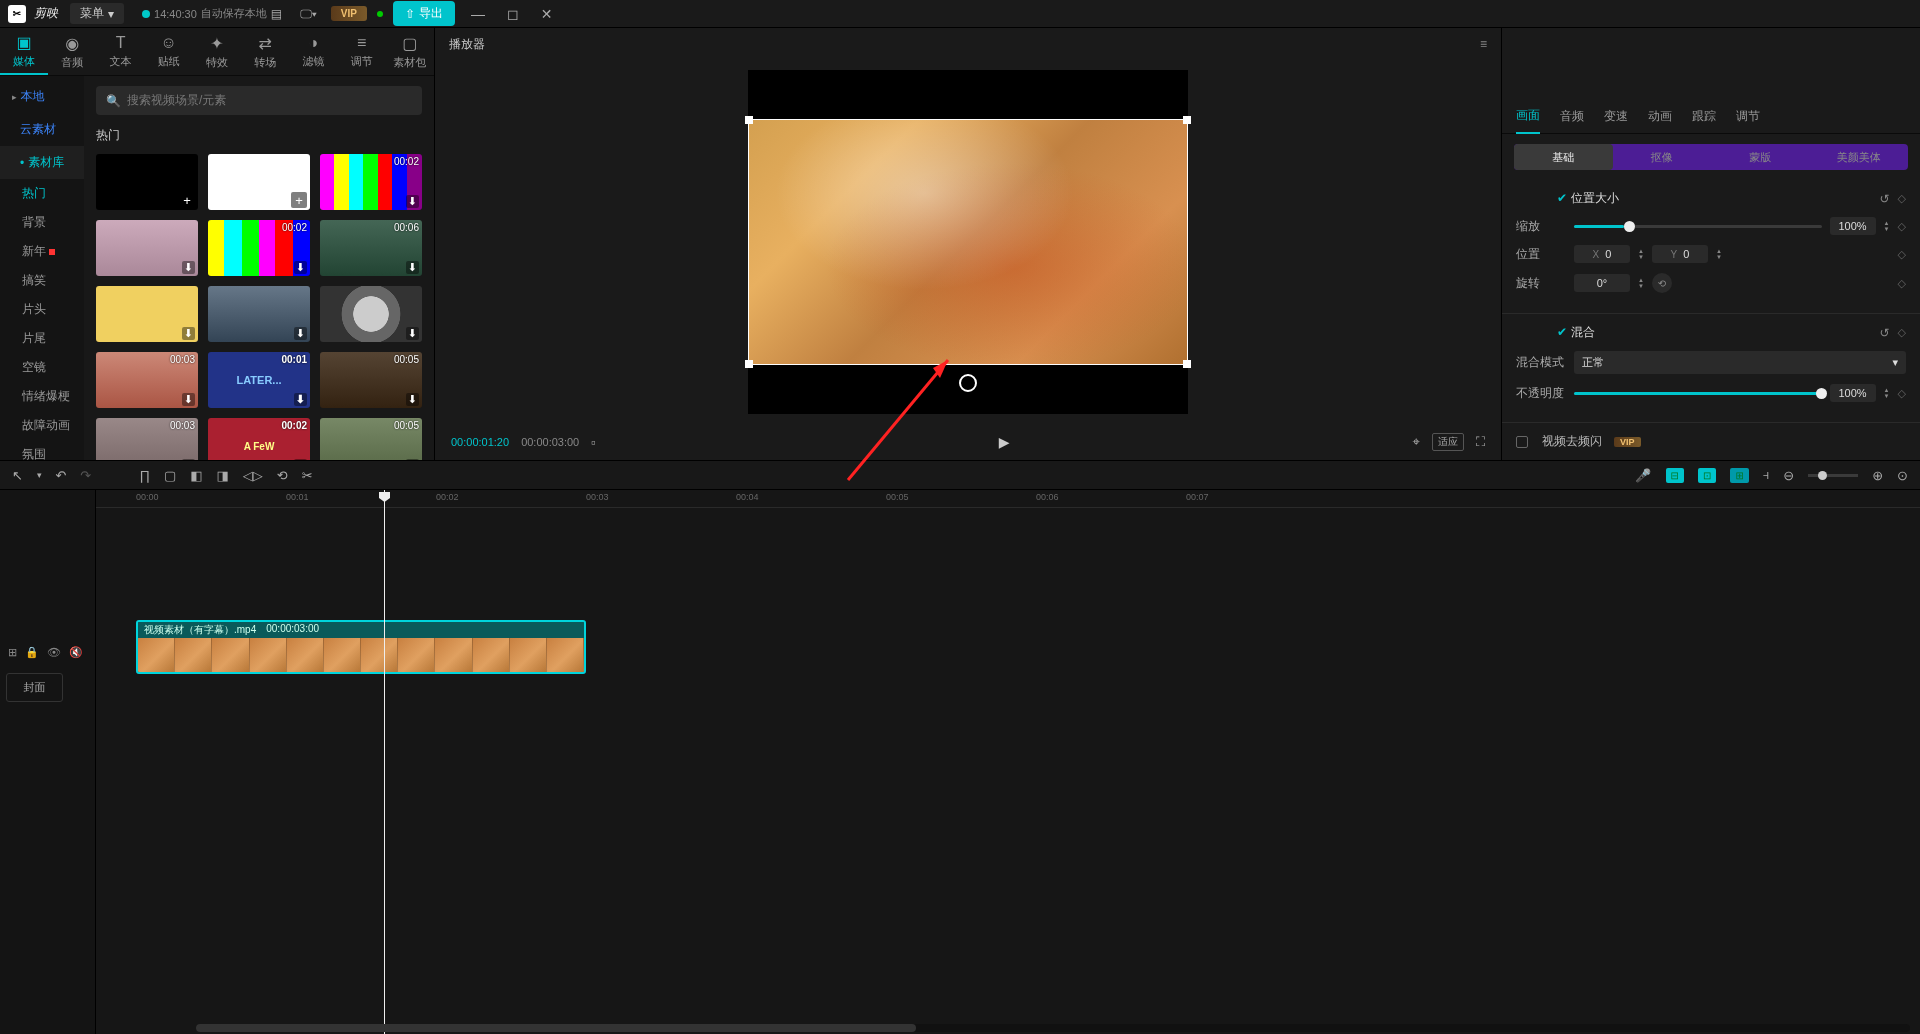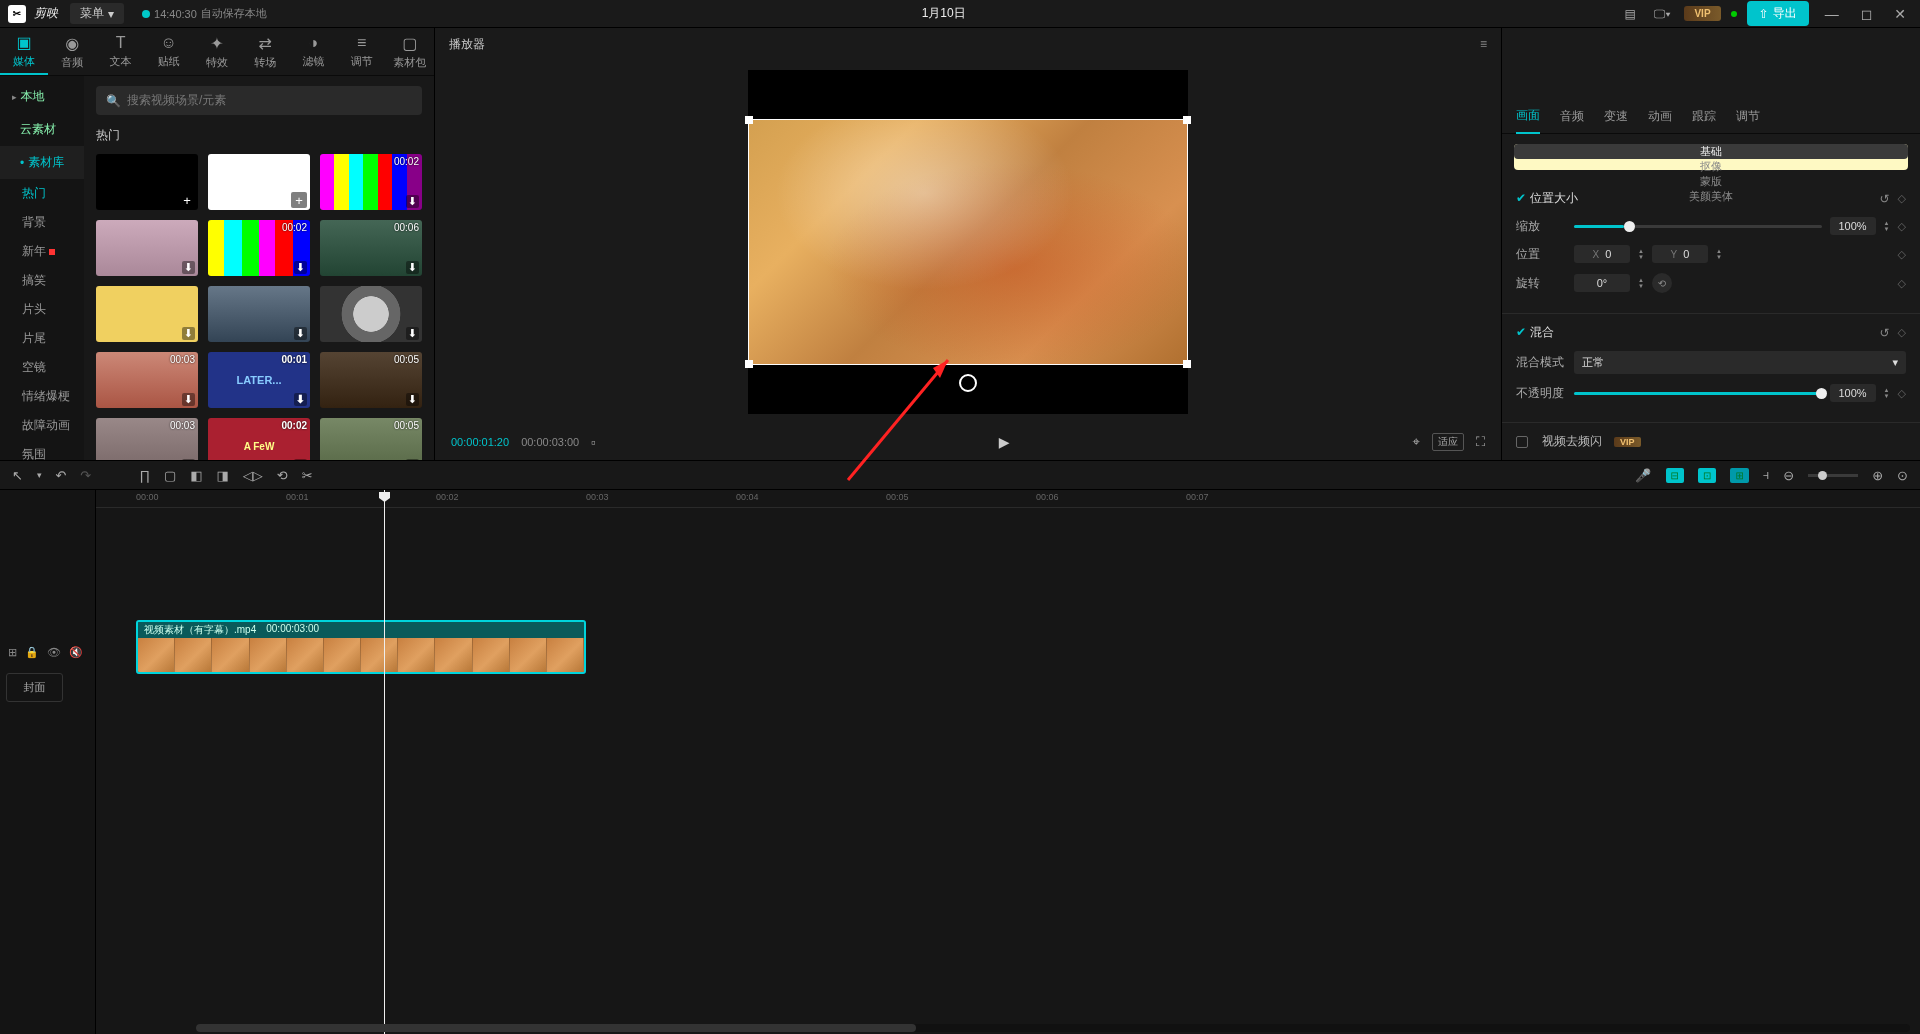--- a/index.html
+++ b/index.html
@@ -22,21 +22,21 @@
 .top-panels { display:flex; height: 432px; background:#1a1a1a; }
 
 .media-panel { width: 435px; display:flex; flex-direction:column; background:#181818; border-right:1px solid #000; }
 .media-tabs { display:flex; height:48px; border-bottom:1px solid #0a0a0a; }
 .media-tab { flex:1; display:flex; flex-direction:column; align-items:center; justify-content:center; gap:2px; color:#999; cursor:pointer; font-size:11px; }
 .media-tab.active { color:#00c4cc; border-bottom:2px solid #00c4cc; }
 .media-tab .tab-icon { font-size:16px; }
 
 .media-body { flex:1; display:flex; overflow:hidden; }
 .media-side { width:84px; background:#141414; padding-top:4px; overflow-y:auto;}
-.side-item { padding:8px 12px; color:#86efac; cursor:pointer; font-size:12px; display:flex; align-items:center; gap:4px;}
+.side-item { padding:8px 12px; color:#3b82f6; cursor:pointer; font-size:12px; display:flex; align-items:center; gap:4px;}
 .side-item.active { color:#00c4cc; background:#1f1f1f; }
 .side-item.expandable::before { content:"▸"; font-size:9px; color:#888;}
 .side-sub { padding-left:22px; color:#999; font-size:12px; cursor:pointer; padding-top:6px; padding-bottom:6px;}
 .side-sub.active { color:#00c4cc; }
 .side-sub .red-dot { display:inline-block; width:6px; height:6px; background:#f33; margin-left:3px; }
 
 .media-content { flex:1; padding:10px 12px; overflow-y:auto; }
 .search-box { background:#2a2a2a; border-radius:4px; padding:6px 10px; color:#777; margin-bottom:12px; display:flex; align-items:center; gap:6px;}
 .section-title { color:#ccc; margin:6px 0 10px; font-size:12px;}
 .thumb-grid { display:grid; grid-template-columns: repeat(3, 1fr); gap:10px; }
@@ -61,27 +61,27 @@
 .timecode-tot { color:#888; font-size:11px;}
 .player-ctrls .spacer { flex:1; }
 .play-btn { color:#ccc; font-size:14px; cursor:pointer; margin:0 auto;}
 .pc-icon { color:#aaa; cursor:pointer; font-size:13px;}
 .ratio-box { border:1px solid #555; padding:1px 5px; border-radius:2px; font-size:10px; color:#aaa;}
 
 .props-panel { width: 418px; background:#1a1a1a; display:flex; flex-direction:column;justify-content:flex-end; }
 .props-tabs { height:34px; display:flex; align-items:center; gap:20px; padding:0 14px; border-bottom:1px solid #0a0a0a;}
 .props-tab { color:#999; cursor:pointer; font-size:12px; padding:8px 0;}
 .props-tab.active { color:#00c4cc; border-bottom:2px solid #00c4cc;}
-.props-subtabs { display:flex; margin:10px 12px; background:#fef9c3; border-radius:4px; height:26px;flex-direction:column;}
+.props-subtabs { display:flex; margin:10px 12px; background:#4c1d95; border-radius:4px; height:26px;}
 .props-subtab { flex:1; display:flex; align-items:center; justify-content:center; color:#888; font-size:11px; cursor:pointer; border-radius:4px;}
 .props-subtab.active { background:#3a3a3a; color:#eee;}
 .prop-section { padding:10px 14px; border-bottom:1px solid #2a2a2a; }
 .prop-row { display:flex; align-items:center; gap:8px; margin:10px 0; font-size:12px; color:#bbb;}
 .prop-row .label { width:50px; color:#aaa;}
-.prop-head { display:flex; align-items:center; justify-content:space-between; color:#ddd;}
+.prop-head { display:flex; align-items:center; justify-content:space-between; color:#ddd;margin-left:41px;}
 .prop-head .chk { color:#00c4cc; margin-right:4px;}
 .prop-head .reset-icons { color:#888; display:flex; gap:8px;}
 .slider-track { flex:1; height:3px; background:#3a3a3a; position:relative; border-radius:2px;}
 .slider-fill { position:absolute; height:100%; background:#00c4cc; border-radius:2px;}
 .slider-thumb { position:absolute; top:-4px; width:11px; height:11px; background:#eee; border-radius:50%;}
 .num-box { background:#2a2a2a; border-radius:3px; padding:3px 8px; color:#ddd; min-width:46px; text-align:center; font-size:11px; position:relative;}
 .num-box.small { min-width:56px; display:flex; align-items:center; justify-content:center; gap:6px;}
 .axis-lbl { color:#777; font-size:10px;}
 .spinner { display:flex; flex-direction:column; gap:1px;}
 .spinner span { font-size:6px; color:#888; line-height:5px; cursor:pointer;}
@@ -127,21 +127,20 @@
   <span class="app-name">剪映</span>
   <div class="menu-btn">
     <span>菜单</span>
     <span>▾</span>
   </div>
   <div class="autosave">
     <span class="dot"></span>
     <span>14:40:30</span>
     <span>自动保存本地</span>
   </div>
-  <div class="title-center">1月10日</div>
   <div class="right-ctrls">
     <span class="icon-btn">▤</span>
     <span class="icon-btn">🖵▾</span>
     <span class="vip-badge">VIP</span>
     <span class="green-dot"></span>
     <div class="export-btn">
       <span>⇧</span>
       <span>导出</span>
     </div>
     <span class="win-ctrl">—</span>

